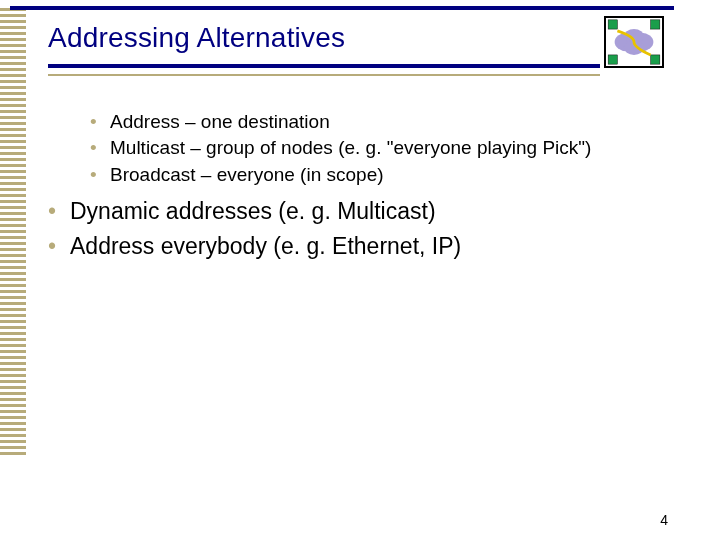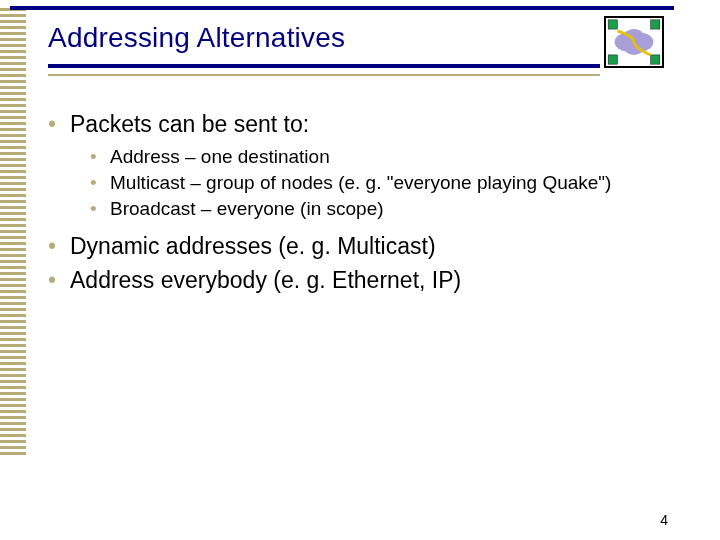--- a/index.html
+++ b/index.html
@@ -133,24 +133,23 @@
       <rect x="48" y="40" width="10" height="10" fill="#1a9e4b" stroke="#000" stroke-width="0.5"></rect>
       <ellipse cx="22" cy="26" rx="13" ry="10" fill="#a89ed8"></ellipse>
       <ellipse cx="38" cy="26" rx="13" ry="10" fill="#a89ed8"></ellipse>
       <ellipse cx="30" cy="20" rx="11" ry="8" fill="#a89ed8"></ellipse>
       <ellipse cx="30" cy="32" rx="11" ry="8" fill="#a89ed8"></ellipse>
       <path d="M 12 14 Q 30 20 30 26 Q 30 32 48 40" stroke="#e8c200" stroke-width="3" fill="none"></path>
     </svg>
   </div>
 
   <div class="content">
-    <div class="lvl1"><span>Packets can be sent to:</span></div>
     <div class="sub">
       <div class="lvl2"><span>Address – one destination</span></div>
-      <div class="lvl2"><span>Multicast – group of nodes (e. g. "everyone playing Quake")</span></div>
+      <div class="lvl2"><span>Multicast – group of nodes (e. g. "everyone playing Pick")</span></div>
       <div class="lvl2"><span>Broadcast – everyone (in scope)</span></div>
     </div>
 
     <div class="lvl1"><span>Dynamic addresses (e. g. Multicast)</span></div>
 
     <div class="lvl1"><span>Address everybody (e. g. Ethernet, IP)</span></div>
   </div>
 
   <div class="page-num">4</div>
 </div>

